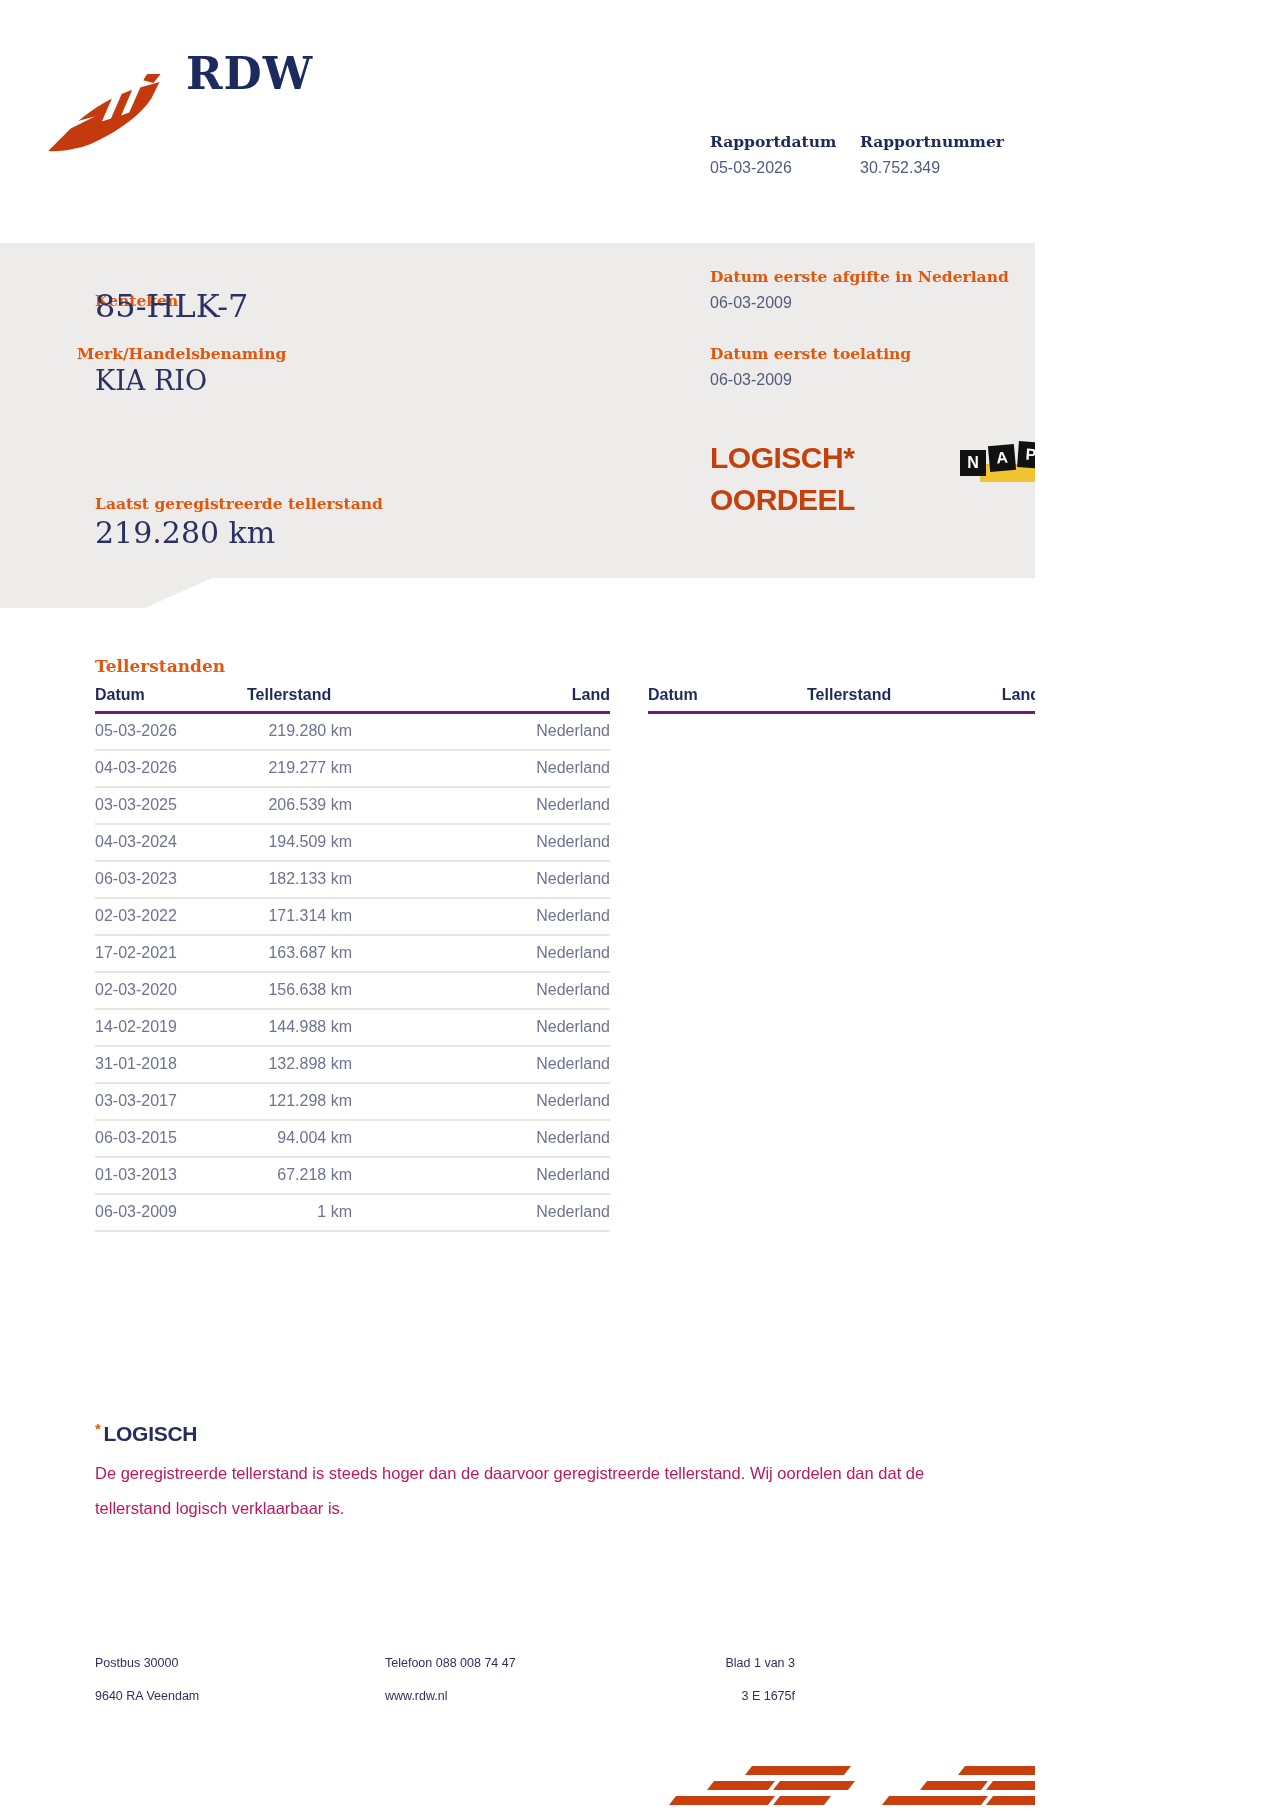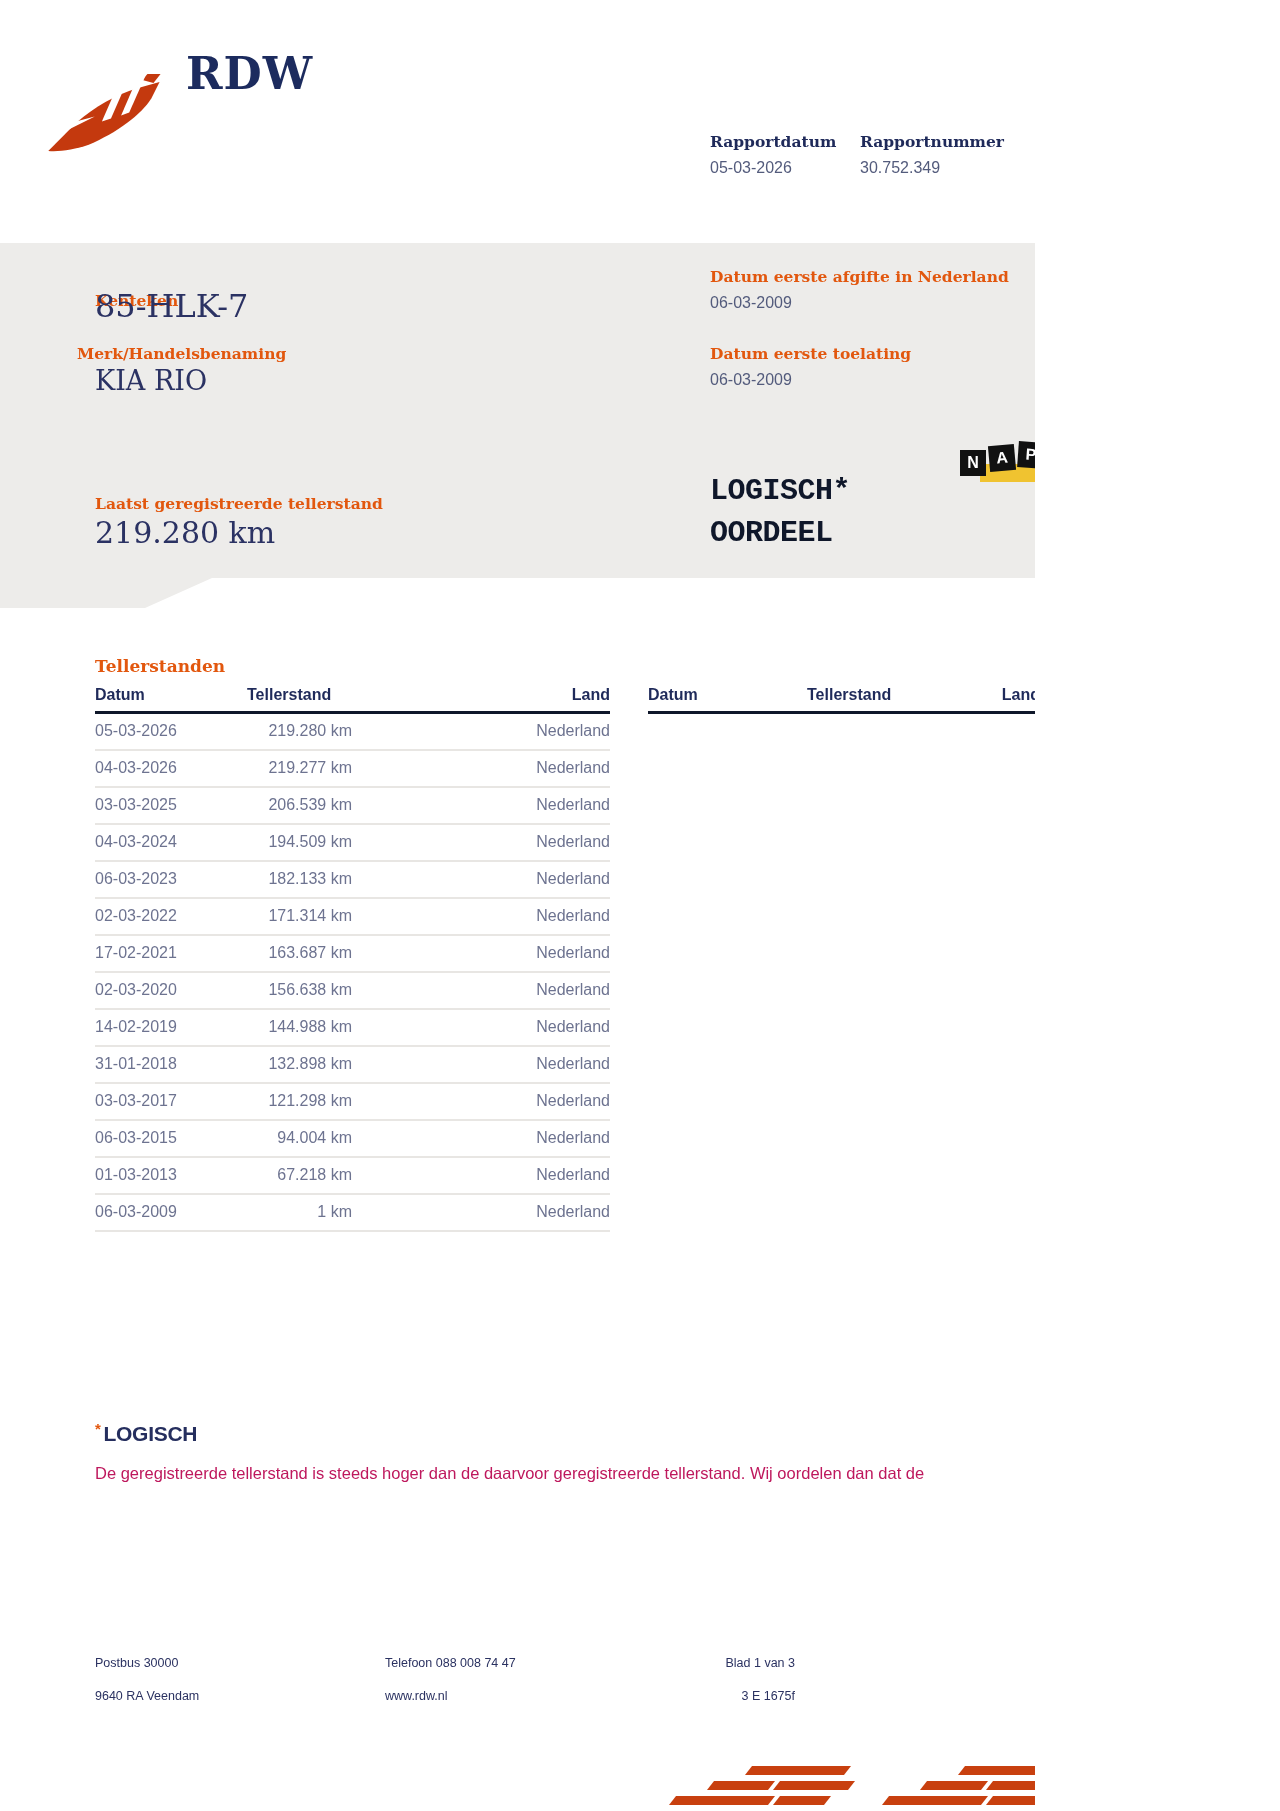--- a/index.html
+++ b/index.html
@@ -17,41 +17,41 @@
   .val{font-family:"Liberation Sans",sans-serif;font-size:16px;color:#535b7c;}
   .abs{position:absolute;}
 
   
   .panel{position:absolute;left:0;top:243px;width:1040px;height:365px;background:#edecea;
          clip-path:polygon(0 0,1040px 0,1040px 335px,212px 335px,145px 365px,0 365px);}
   .plate{position:absolute;left:95px;top:44px;font-family:"DejaVu Serif",serif;
          font-size:32px;color:#2b3263;}
   .merk-val{position:absolute;left:95px;top:122px;font-family:"DejaVu Serif",serif;
             font-size:27px;color:#2b3263;}
-  .oordeel{position:absolute;left:710px;font-family:Liberation Mono, monospace;
-           font-weight:bold;font-size:30px;letter-spacing:-0.5px;color:#0f172a;line-height:1;margin-top:33px;}
+  .oordeel{position:absolute;left:710px;font-family:Liberation Sans, sans-serif;
+           font-weight:bold;font-size:30px;letter-spacing:-0.5px;color:#c2410c;line-height:1;}
   .teller-val{position:absolute;left:95px;top:272px;font-family:"DejaVu Serif",serif;
               font-size:30px;color:#2b3263;}
 
   
   .nap{position:absolute;left:960px;top:198px;width:120px;height:50px;}
   .nap-yellow{position:absolute;left:20px;top:23px;width:96px;height:18px;background:#f0c330;}
   .nap-tile{position:absolute;width:26px;height:26px;background:#111111;color:#ffffff;
             font-family:"Liberation Sans",sans-serif;font-weight:bold;font-size:16px;
             display:flex;align-items:center;justify-content:center;}
   .nap-box{position:absolute;left:88px;top:1px;width:24px;height:24px;background:#ffffff;
            border:3px solid #111111;}
   .nap-check{position:absolute;left:1px;top:-10px;color:#2fa33c;font-size:30px;font-weight:bold;
              font-family:"DejaVu Sans",sans-serif;}
 
   
   .section-title{position:absolute;left:95px;top:656px;font-family:"DejaVu Serif",serif;
                  font-weight:bold;font-size:17px;color:#e2570e;}
   .mtable{position:absolute;top:684px;}
-  .mtable .thead{position:relative;height:27px;border-bottom:3px solid #0f172a;
+  .mtable .thead{position:relative;height:27px;border-bottom:3px solid #701a75;
                  font-weight:bold;font-size:16px;color:#1f2a5a;}
   .mtable .thead span{position:absolute;top:2px;}
   .trow{position:relative;height:35px;border-bottom:2px solid #e8e6e3;
         font-size:16px;color:#6d7390;}
   .trow span{position:absolute;top:8px;}
   .c-date{left:0;}
   .c-val{right:258px;}
   .c-land{right:0;}
 
   
@@ -215,20 +215,21 @@
       <span style="left:159px;">Tellerstand</span>
       <span style="right:0;">Land</span>
     </div>
   </div>
 
   <div class="exp-title">
     <span class="star">*</span><span>LOGISCH</span>
   </div>
   <div class="exp-text">
     <div>De geregistreerde tellerstand is steeds hoger dan de daarvoor geregistreerde tellerstand. Wij oordelen dan dat de</div>
+    <div>tellerstand logisch verklaarbaar is.</div>
   </div>
 
   <div class="foot abs" style="left:95px;top:1656px;">Postbus 30000</div>
   <div class="foot abs" style="left:95px;top:1689px;">9640 RA Veendam</div>
   <div class="foot abs" style="left:385px;top:1656px;">Telefoon 088 008 74 47</div>
   <div class="foot abs" style="left:385px;top:1689px;">www.rdw.nl</div>
   <div class="foot r abs" style="top:1656px;">Blad 1 van 3</div>
   <div class="foot r abs" style="top:1689px;">3 E 1675f</div>
 
   <svg class="stripes" viewBox="0 0 620 46">

